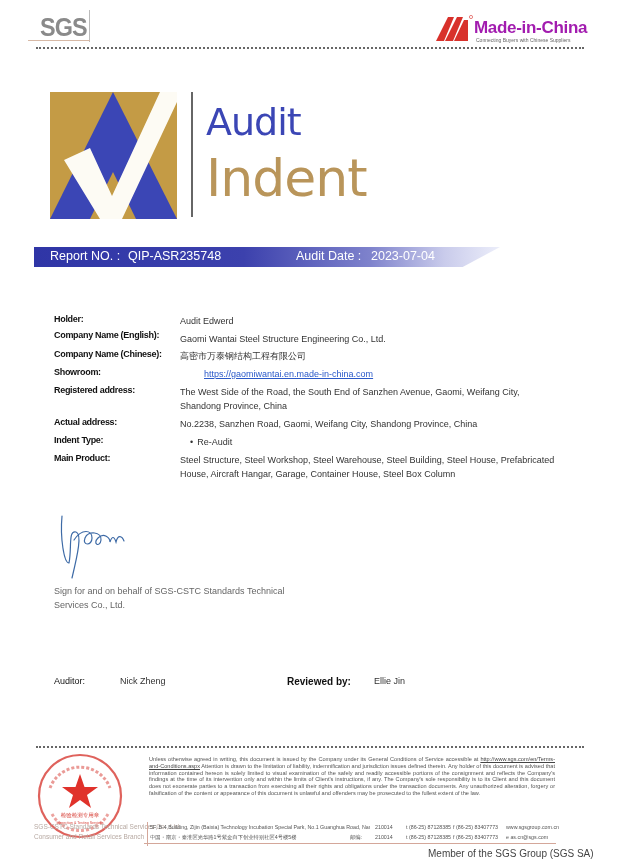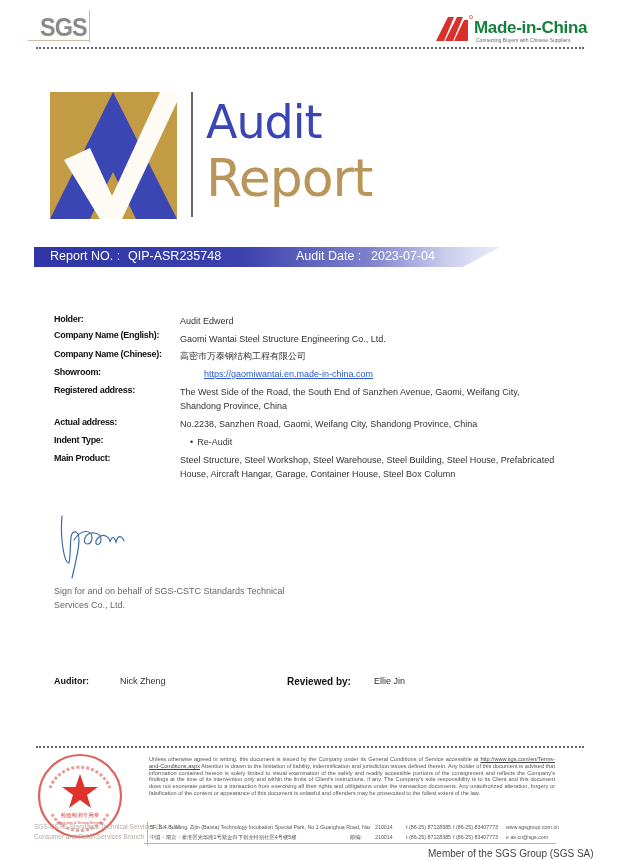--- a/index.html
+++ b/index.html
@@ -6,48 +6,48 @@
   html, body { width: 620px; height: 860px; background: #ffffff; overflow: hidden; }
   body { position: relative; font-family: "Liberation Sans", sans-serif; color: #222; }
 
   
   .hdr { position: absolute; left: 0; top: 0; width: 620px; height: 50px; }
   .sgs-logo { position: absolute; left: 40px; top: 12px; font-family: "Liberation Sans", sans-serif; font-weight: bold; font-size: 26px; color: #8a8a8a; letter-spacing: -1px; transform: scaleX(0.9); transform-origin: left; }
   .sgs-vline { position: absolute; left: 89px; top: 10px; width: 1px; height: 32px; background: #bbb; }
   .sgs-hline { position: absolute; left: 28px; top: 40px; width: 62px; height: 1px; background: #d7b9a6; }
   .mic { position: absolute; left: 434px; top: 14px; height: 30px; }
   .mic-icon { position: absolute; left: 0; top: 0; width: 40px; height: 28px; }
-  .mic-title { position: absolute; left: 40px; top: 4px; font-size: 17px; font-weight: bold; color: #15803d; white-space: nowrap; letter-spacing: -0.3px; }
+  .mic-title { position: absolute; left: 40px; top: 4px; font-size: 17px; font-weight: bold; color: #a21caf; white-space: nowrap; letter-spacing: -0.3px; }
   .mic-sub { position: absolute; left: 42px; top: 23px; font-size: 5px; color: #666; white-space: nowrap; }
   .dotline { position: absolute; left: 36px; width: 548px; height: 0; border-top: 2px dotted #666; }
 
   
   .logo-box { position: absolute; left: 50px; top: 92px; width: 127px; height: 127px; }
   .title-vline { position: absolute; left: 191px; top: 92px; width: 2px; height: 125px; background: #666; }
-  .t-audit { position: absolute; left: 206px; top: 92px; font-size: 46px; color: #3b46b5; font-family: "DejaVu Sans", sans-serif; letter-spacing: -1px; line-height: 60px; }
+  .t-audit { position: absolute; left: 206px; top: 92px; font-size: 38px; color: #3b46b5; font-family: "DejaVu Sans", sans-serif; letter-spacing: -1px; line-height: 60px; }
   .t-report { position: absolute; left: 206px; top: 148px; font-size: 52px; color: #b9955a; font-family: "DejaVu Sans", sans-serif; letter-spacing: -1px; line-height: 60px; }
 
   
   .bar { position: absolute; left: 34px; top: 247px; width: 466px; height: 20px;
          background: linear-gradient(90deg, #2f35a6 0%, #3c41ad 45%, #7e82cc 72%, #c9cbeb 88%, #eceefa 100%);
          clip-path: polygon(0 0, 100% 0, 92% 100%, 0 100%); }
   .bar-text { position: absolute; top: 249px; font-size: 12.5px; color: #ffffff; white-space: nowrap; }
 
   
   .row { position: absolute; left: 54px; width: 510px; font-size: 9px; }
   .lbl { position: absolute; left: 0; top: 0; font-weight: bold; color: #111; letter-spacing: -0.3px; white-space: nowrap; }
   .val { position: absolute; left: 126px; top: 0; width: 380px; color: #333; line-height: 14px; }
   .link { color: #2a59c9; text-decoration: underline; padding-left: 24px; }
   .bullet { display: inline-block; margin-left: 10px; margin-right: 4px; }
 
   
   .sig { position: absolute; left: 52px; top: 508px; width: 120px; height: 80px; }
   .sign-text { position: absolute; left: 54px; top: 584px; width: 260px; font-size: 9px; color: #666; line-height: 14px; }
 
-  .auditor-lbl { position: absolute; left: 54px; top: 676px; font-size: 9px; font-weight: bold; color: #111; }
+  .auditor-lbl { position: absolute; left: 54px; top: 676px; font-size: 9px; font-weight: normal; color: #111; }
   .auditor-val { position: absolute; left: 120px; top: 676px; font-size: 9px; color: #333; }
   .review-lbl { position: absolute; left: 287px; top: 676px; font-size: 10px; font-weight: bold; color: #111; }
   .review-val { position: absolute; left: 374px; top: 676px; font-size: 9px; color: #333; }
 
   
   .stamp { position: absolute; left: 36px; top: 752px; width: 88px; height: 88px; }
   .disclaimer { position: absolute; left: 149px; top: 756px; width: 406px; font-size: 5.6px; line-height: 6.8px; color: #555; text-align: justify; }
   .disclaimer .u { text-decoration: underline; color: #444; }
   .sgs-foot { position: absolute; left: 34px; top: 822px; font-size: 6.5px; color: #b7a9a2; line-height: 10px; }
   .addr-vline { position: absolute; left: 147px; top: 822px; width: 1px; height: 24px; background: #d4a79a; }
@@ -78,21 +78,21 @@
 <div class="dotline" style="top:47px;"></div>
 
 <svg class="logo-box" viewBox="0 0 127 127">
   <rect x="0" y="0" width="127" height="127" fill="#c49b45"></rect>
   <polygon points="0,127 63,0 127,127" fill="#3b46b5"></polygon>
   <polygon points="40,127 63,80 86,127" fill="#c49b45"></polygon>
   <polygon points="14,68 40,56 62,104 110,0 127,0 127,10 72,127 50,127" fill="#fdfbf4"></polygon>
 </svg>
 <div class="title-vline"></div>
 <div class="t-audit">Audit</div>
-<div class="t-report">Report</div>
+<div class="t-report">Indent</div>
 
 <div class="bar"></div>
 <div class="bar-text" style="left:50px;">Report NO. :</div>
 <div class="bar-text" style="left:128px;">QIP-ASR235748</div>
 <div class="bar-text" style="left:296px;">Audit Date :</div>
 <div class="bar-text" style="left:371px;">2023-07-04</div>
 
 <div class="row" style="top:314px;">
   <div class="lbl">Holder:</div>
   <div class="val">Audit Edwerd</div>

